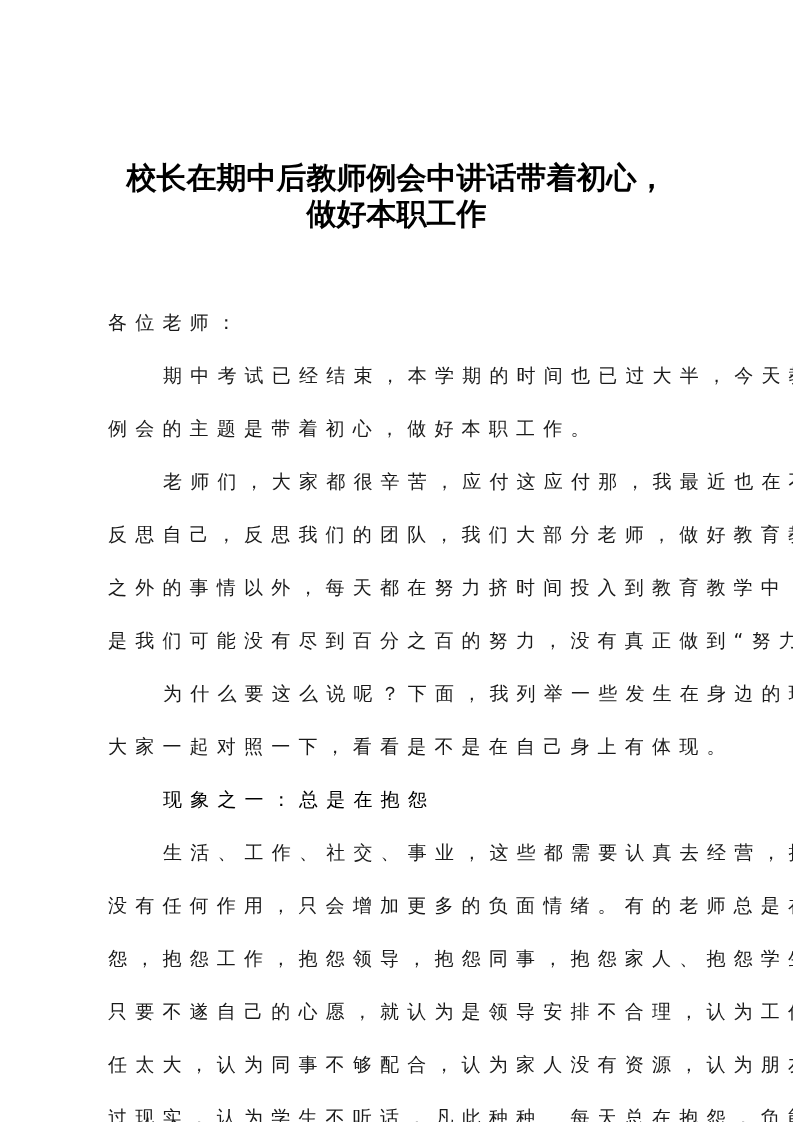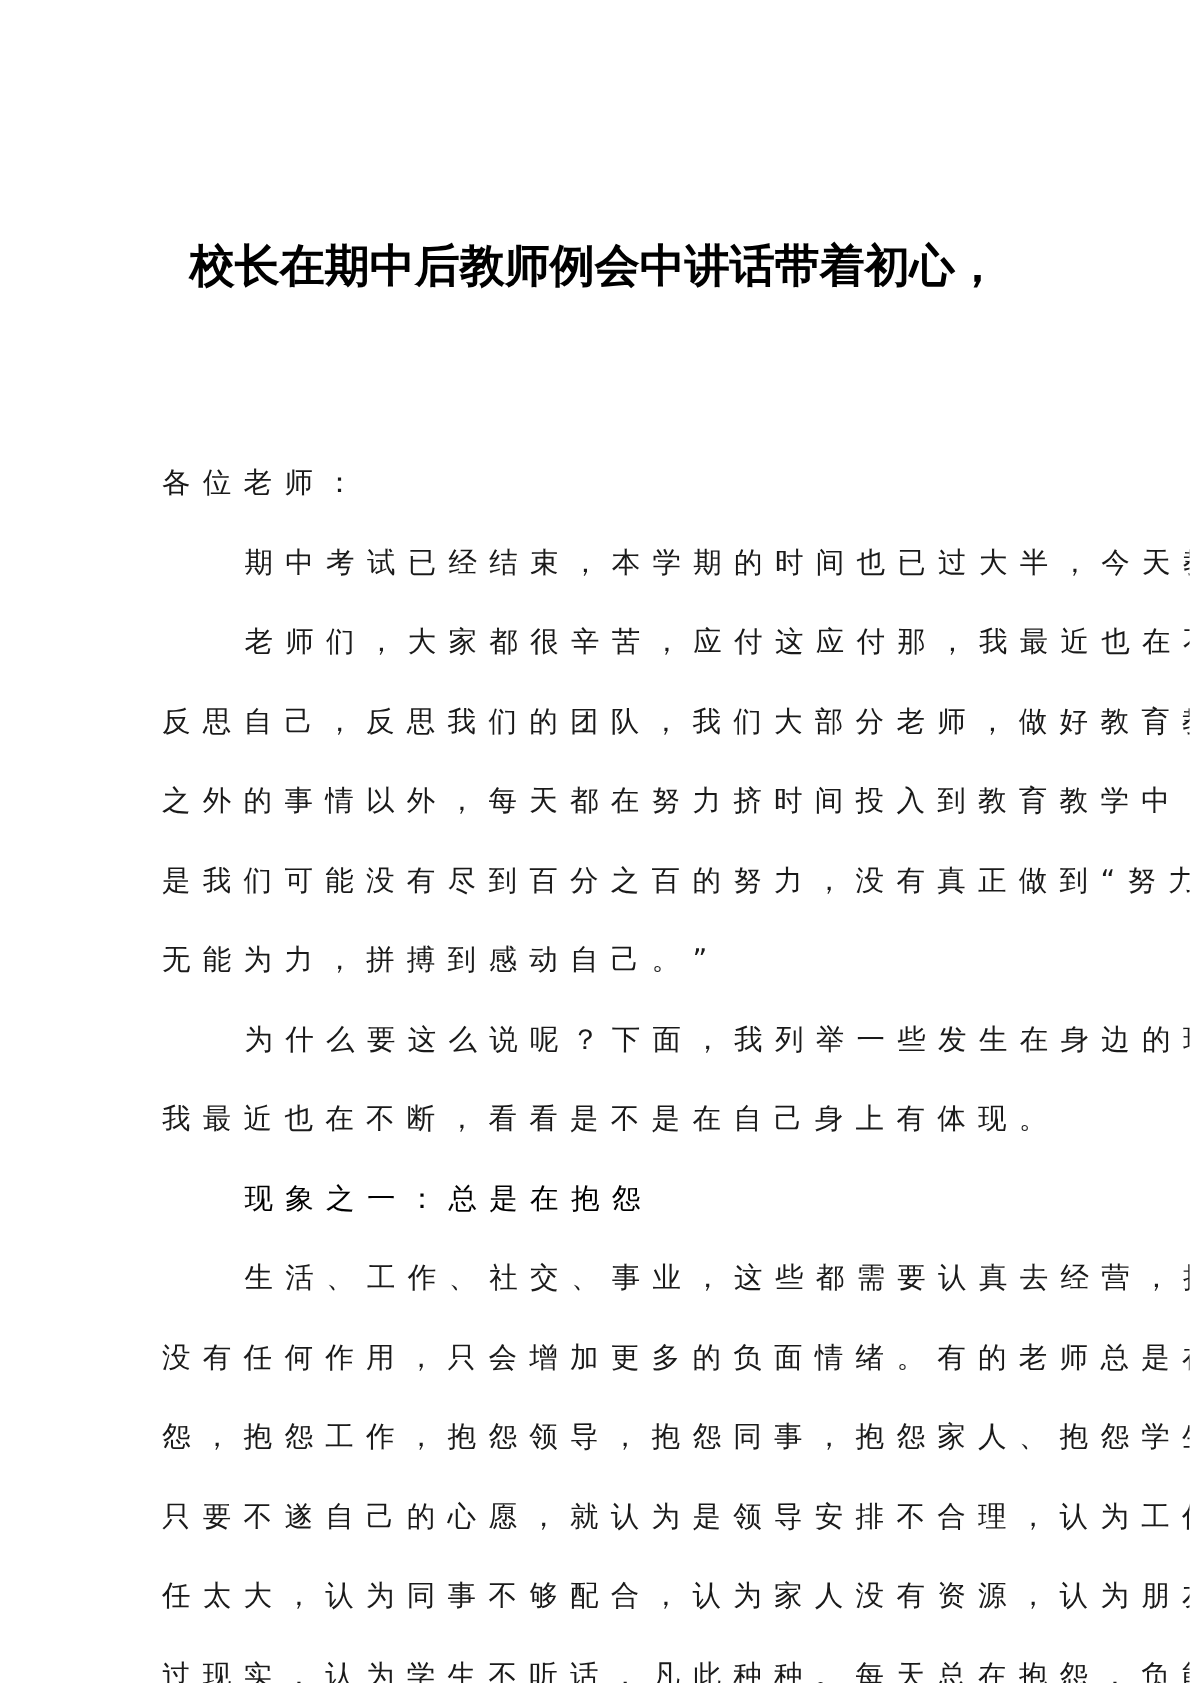--- a/index.html
+++ b/index.html
@@ -23,40 +23,41 @@
   .gap { margin-top: 7px; }
   .heading { font-weight: normal; color: #000; }
 </style>
 </head>
 <body>
 
 <div class="page">
 
   <div class="title">
     <span class="tline">校长在期中后教师例会中讲话带着初心，</span>
+    <span class="tline">做好本职工作</span>
   </div>
 
   <div class="body">
     <span class="line">各位老师：</span>
 
     <div class="gap">
       <span class="line indent">期中考试已经结束，本学期的时间也已过大半，今天教师</span>
+      <span class="line">例会的主题是带着初心，做好本职工作。</span>
     </div>
 
     <div class="gap">
       <span class="line indent">老师们，大家都很辛苦，应付这应付那，我最近也在不断</span>
       <span class="line">反思自己，反思我们的团队，我们大部分老师，做好教育教学</span>
       <span class="line">之外的事情以外，每天都在努力挤时间投入到教育教学中，但</span>
       <span class="line">是我们可能没有尽到百分之百的努力，没有真正做到“努力到</span>
-      <span class="line">无能为力，拼搏到感动自己。”</span>
     </div>
 
     <div class="gap">
       <span class="line indent">为什么要这么说呢？下面，我列举一些发生在身边的现象，</span>
-      <span class="line">我最近也在不断，看看是不是在自己身上有体现。</span>
+      <span class="line">大家一起对照一下，看看是不是在自己身上有体现。</span>
     </div>
 
     <div class="gap">
       <span class="line indent heading">现象之一：总是在抱怨</span>
     </div>
 
     <div class="gap">
       <span class="line indent">生活、工作、社交、事业，这些都需要认真去经营，抱怨</span>
       <span class="line">没有任何作用，只会增加更多的负面情绪。有的老师总是在抱</span>
       <span class="line">怨，抱怨工作，抱怨领导，抱怨同事，抱怨家人、抱怨学生，</span>

